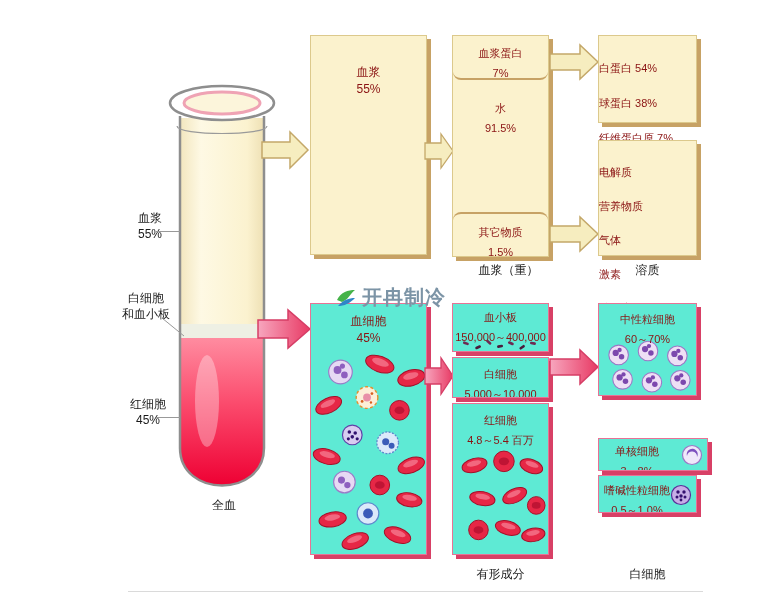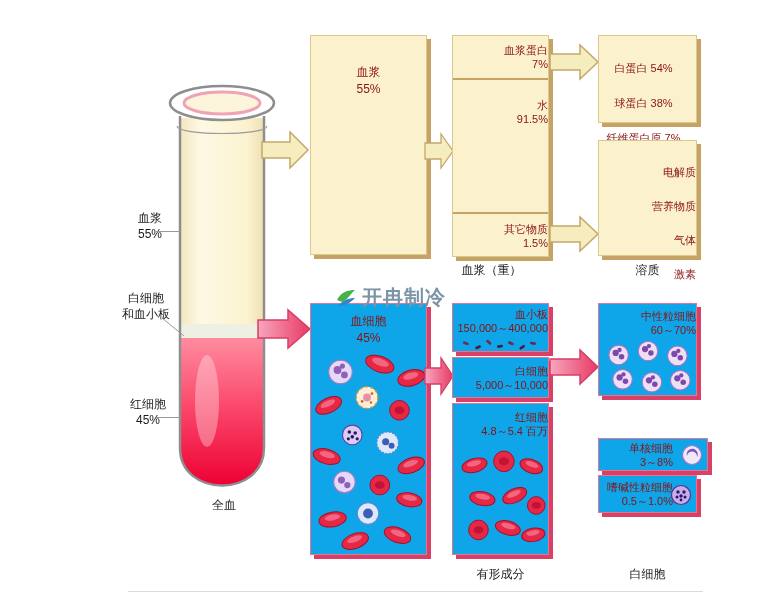--- a/index.html
+++ b/index.html
@@ -1,27 +1,27 @@
 <!DOCTYPE html>
 <html><head>
 <meta charset="utf-8">
 <style>
   * { margin:0; padding:0; box-sizing:border-box; }
   html,body { background:#fff; }
   body { font-family:"Liberation Sans","DejaVu Sans",sans-serif; }
   #canvas { position:relative; width:780px; height:604px; background:#fff; overflow:hidden; }
   .abs { position:absolute; }
   .box-cream { position:absolute; background:#FBF2CD; border:1px solid #DCC98C; box-shadow:4px 4px 0 #C7A265; }
-  .box-pink  { position:absolute; background:#0ea5e9; border:1px solid #E87295; box-shadow:4px 4px 0 #D84066; overflow:hidden; }
+  .box-pink  { position:absolute; background:#5eead4; border:1px solid #E87295; box-shadow:4px 4px 0 #D84066; overflow:hidden; }
   .bt  { color:#8A1212; font-size:12px; line-height:17px; white-space:pre-line; text-align:center; }
-  .bts { color:#8A1212; font-size:11px; line-height:14px; white-space:pre-line; text-align:right; }
+  .bts { color:#8A1212; font-size:11px; line-height:20px; white-space:pre-line; text-align:center;border-radius:8px; }
   .cap { color:#1A1A1A; font-size:12px; white-space:pre-line; text-align:center; }
   .lbl { color:#1A1A1A; font-size:12px; line-height:16px; white-space:pre-line; text-align:center; }
-  .listR div { font-size:11px; line-height:18px; text-align:center; }
-  .listC div { font-size:11px; line-height:17px; text-align:right; }
+  .listR div { font-size:11px; line-height:18px; text-align:left; }
+  .listC div { font-size:11px; line-height:17px; text-align:left; }
   .arr { position:absolute; }
   .cellsvg { position:absolute; left:0; top:0; width:100%; height:100%; }
   .tick { position:absolute; height:1px; background:#999; }
   .watermark { position:absolute; display:flex; align-items:center; gap:4px; z-index:6;text-align:right; }
   .watermark span { font-size:20px; font-weight:bold; color:#7C94A6; letter-spacing:1px; }
   .baseline { position:absolute; height:1px; background:#DADADA; }
 </style>
 </head>
 <body>
 
@@ -81,21 +81,21 @@
   </svg>
 
   <div class="box-cream" style="left:452px;top:35px;width:97px;height:222px">
     <div class="abs bts" style="left:0;top:0;width:100%;height:44px;padding-top:7px;border-bottom:2px solid #C7A265">血浆蛋白
 7%</div>
     <div class="abs bts" style="left:0;top:46px;width:100%;height:130px;padding-top:16px">水
 91.5%</div>
     <div class="abs bts" style="left:0;top:176px;width:100%;height:32px;padding-top:8px;border-top:2px solid #C7A265">其它物质
 1.5%</div>
   </div>
-  <div class="abs cap" style="left:443px;top:262px;width:97px">血浆（重）</div>
+  <div class="abs cap" style="left:460px;top:262px;width:97px">血浆（重）</div>
 
   <svg class="arr" style="left:548px;top:42px;width:52px;height:40px" viewBox="0 0 52 40">
     <polygon points="2,12 32,12 32,3 50,20 32,37 32,28 2,28" fill="#F6EDBF" stroke="#C4A869" stroke-width="1.5"></polygon>
   </svg>
   <svg class="arr" style="left:548px;top:214px;width:52px;height:40px" viewBox="0 0 52 40">
     <polygon points="2,12 32,12 32,3 50,20 32,37 32,28 2,28" fill="#F6EDBF" stroke="#C4A869" stroke-width="1.5"></polygon>
   </svg>
 
   <div class="box-cream" style="left:598px;top:35px;width:99px;height:88px">
     <div class="bt listR" style="padding:6px 8px 0 0">

